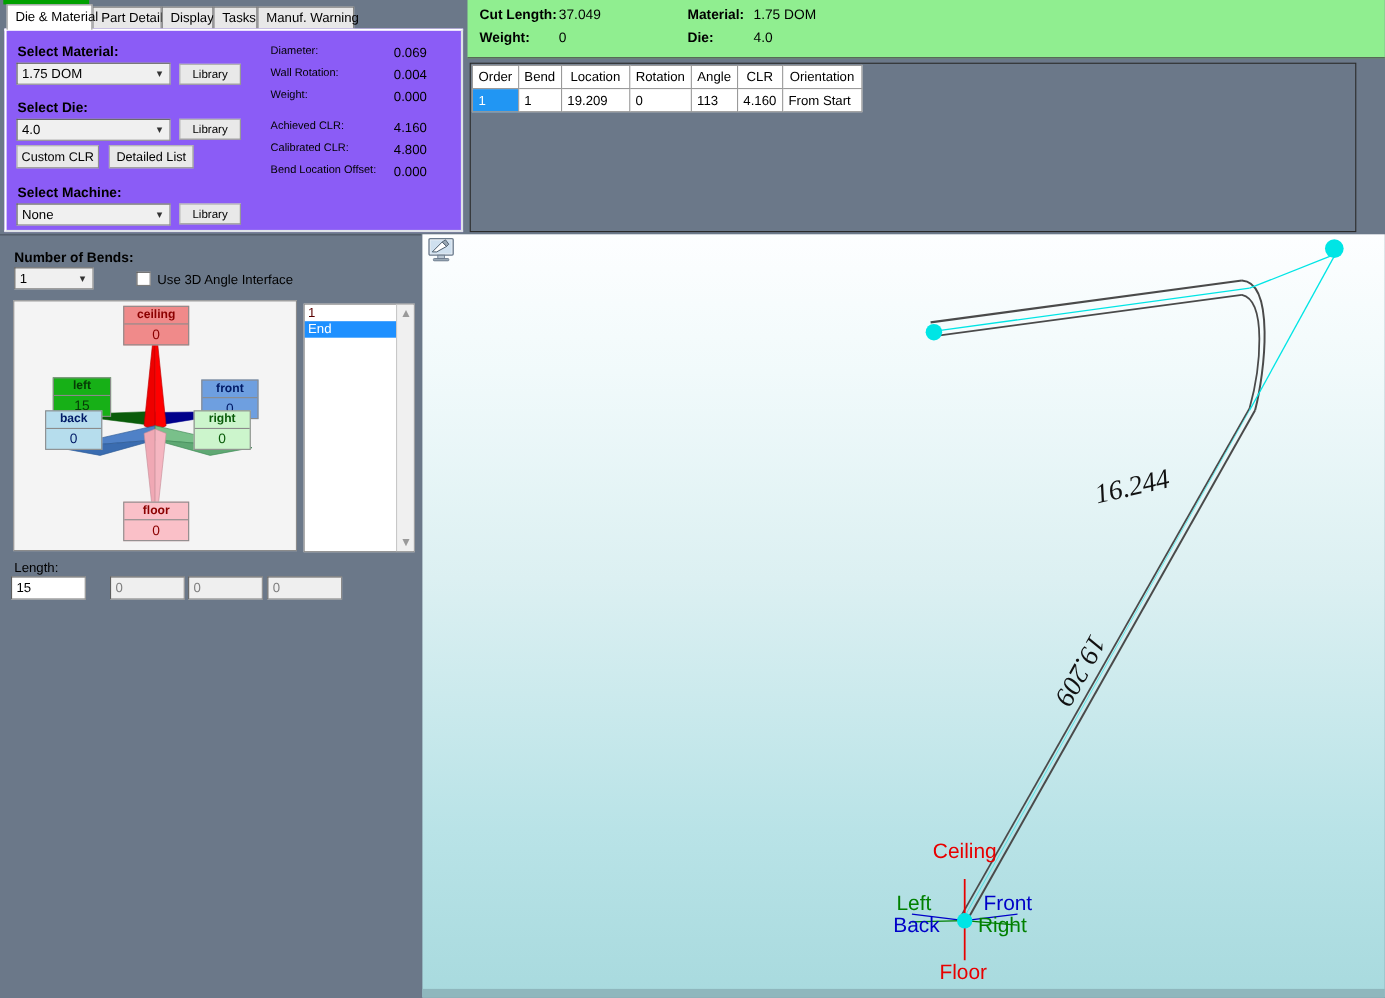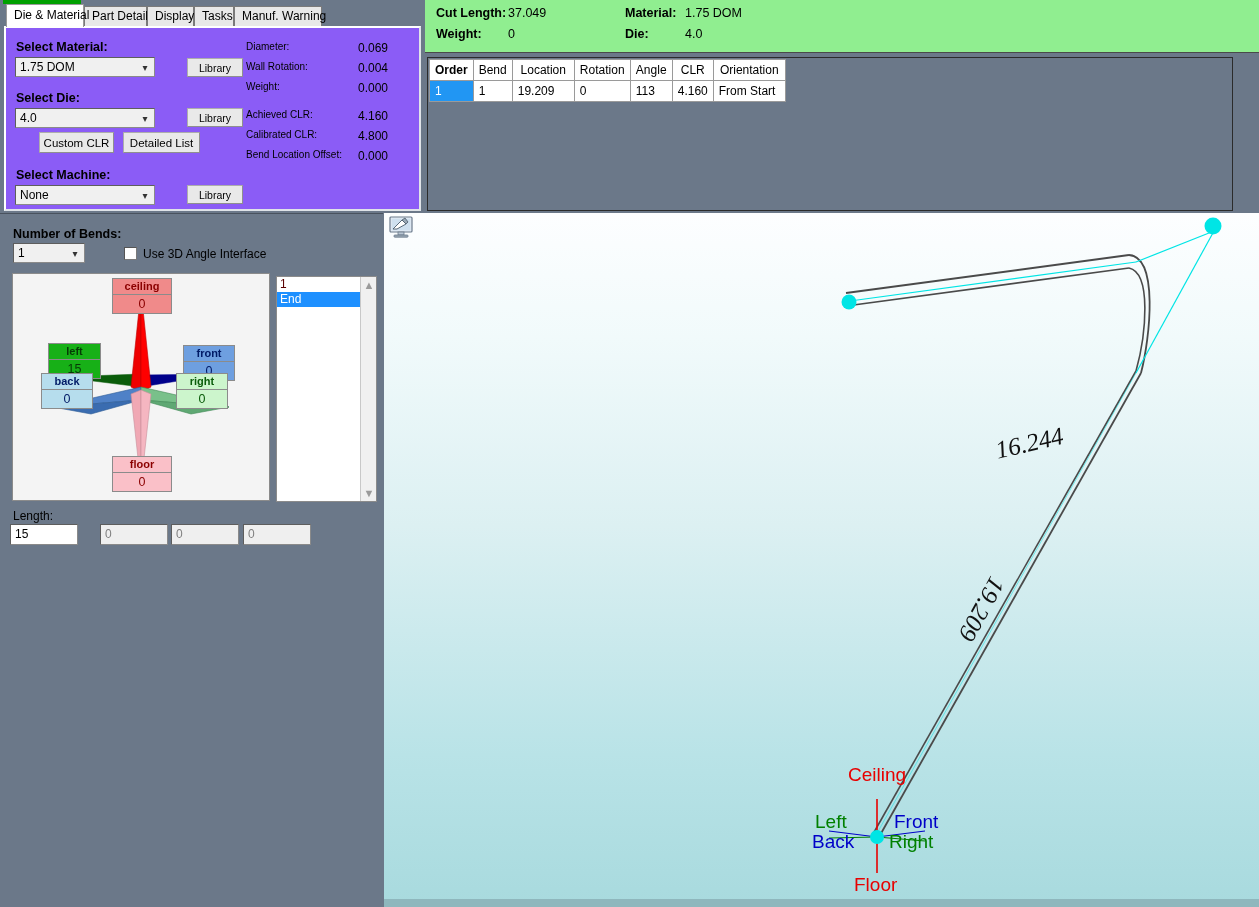--- a/index.html
+++ b/index.html
@@ -38,21 +38,21 @@
     font-size:12px; color:#000; line-height:19px; padding-left:4px; cursor:default;
   }
   .combo .arrow {
     position:absolute; right:3px; top:4px; width:12px; height:12px;
     font-size:10px; color:#333; text-align:center; line-height:12px;
   }
   .btn {
     position:absolute; background:#e9e9e9;
     border:1px solid #adadad; border-right-color:#8f8f8f; border-bottom-color:#8f8f8f;
     font-size:11.5px; color:#000; text-align:center; cursor:default;
-    display:flex; align-items:center; justify-content:center;margin-left:24px;
+    display:flex; align-items:center; justify-content:center;
   }
   .btn.small { font-size:10.5px; }
   .prop-lbl { position:absolute; font-size:10px; color:#000; white-space:nowrap; }
   .prop-val { position:absolute; font-size:12px; color:#000; white-space:nowrap; }
 
   
   .greenbar {
     position:absolute; left:425px; top:0; width:834px; height:53px;
     background:#90ee90; border-bottom:1px solid #4a4a4a;
   }
@@ -208,21 +208,21 @@
     <div class="gb-lbl" style="left:200px; top:6px;">Material:</div>
     <div class="gb-val" style="left:260px; top:6px;">1.75 DOM</div>
     <div class="gb-lbl" style="left:200px; top:27px;">Die:</div>
     <div class="gb-val" style="left:260px; top:27px;">4.0</div>
   </div>
 
   <div class="tablewrap">
     <table class="bendtable">
       <thead>
         <tr>
-          <th style="width:38px;font-weight:bold;">Order</th>
+          <th style="width:38px;">Order</th>
           <th style="width:36px;">Bend</th>
           <th style="width:62px;">Location</th>
           <th style="width:56px;">Rotation</th>
           <th style="width:42px;">Angle</th>
           <th style="width:38px;">CLR</th>
           <th style="width:72px;">Orientation</th>
         </tr>
       </thead>
       <tbody>
         <tr>

